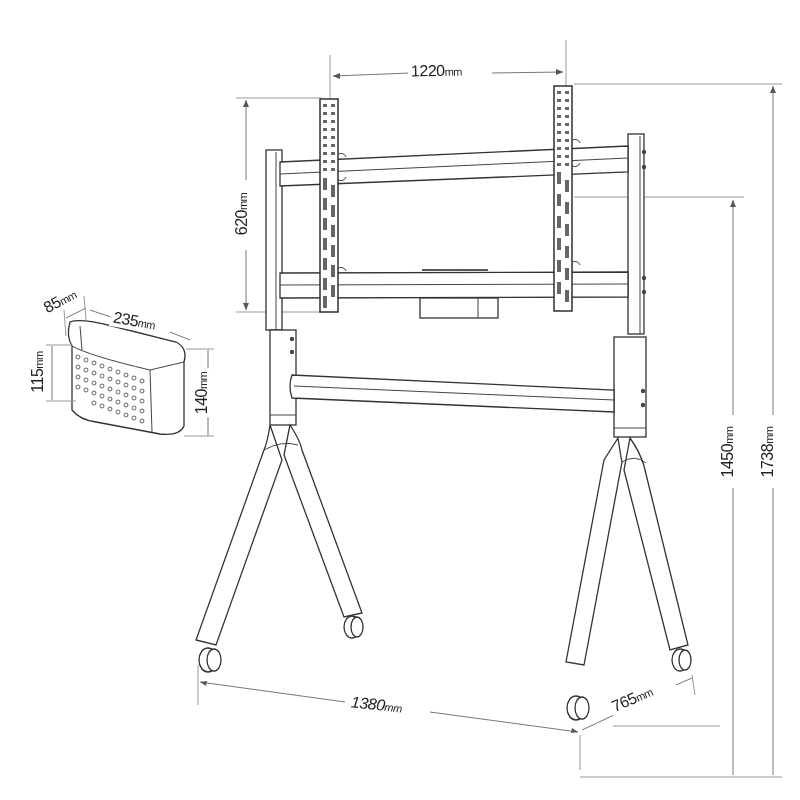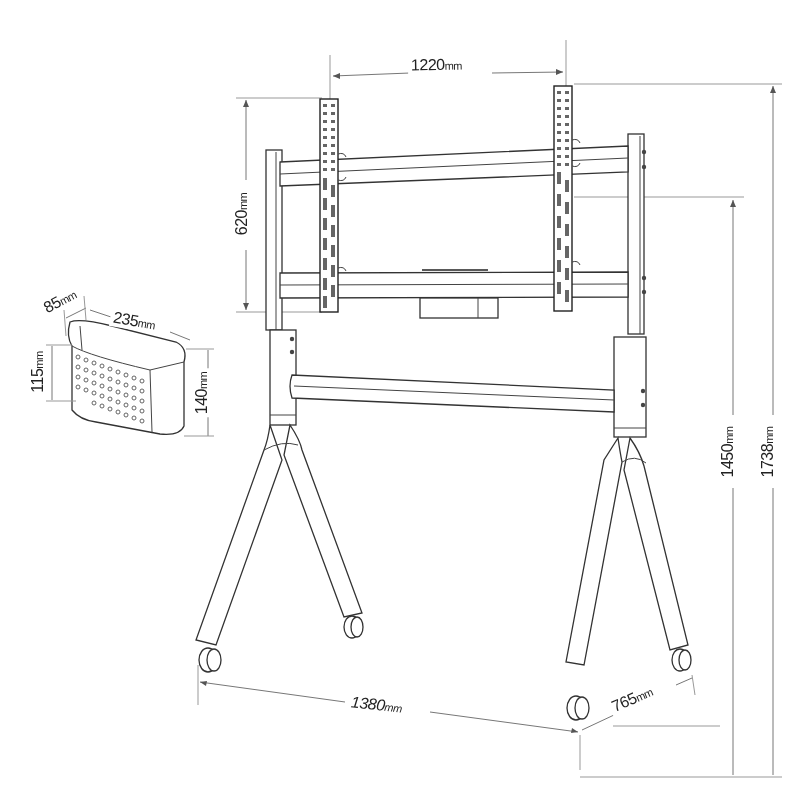--- a/index.html
+++ b/index.html
@@ -255,21 +255,21 @@
     <line class="ext" x1="186" y1="349" x2="214" y2="349"></line>
     <line class="ext" x1="184" y1="436" x2="214" y2="436"></line>
     <line class="dim" x1="66" y1="318" x2="86" y2="308"></line>
     <line class="ext" x1="64" y1="310" x2="66" y2="336"></line>
     <line class="ext" x1="84" y1="296" x2="86" y2="320"></line>
     <line class="dim" x1="90" y1="310" x2="114" y2="318"></line>
     <line class="dim" x1="170" y1="332" x2="190" y2="340"></line>
   </g>
 </svg>
 
-<div class="lbl" style="left:408px;top:56px;transform:rotate(-1deg);">
+<div class="lbl" style="left:408px;top:62px;transform:rotate(-1deg);">
   <span>1220</span><span class="unit">mm</span>
 </div>
 
 <div class="lbl" style="left:218px;top:205px;transform:rotate(-90deg);">
   <span>620</span><span class="unit">mm</span>
 </div>
 
 <div class="lbl" style="left:700px;top:443px;transform:rotate(-90deg);">
   <span>1450</span><span class="unit">mm</span>
 </div>

